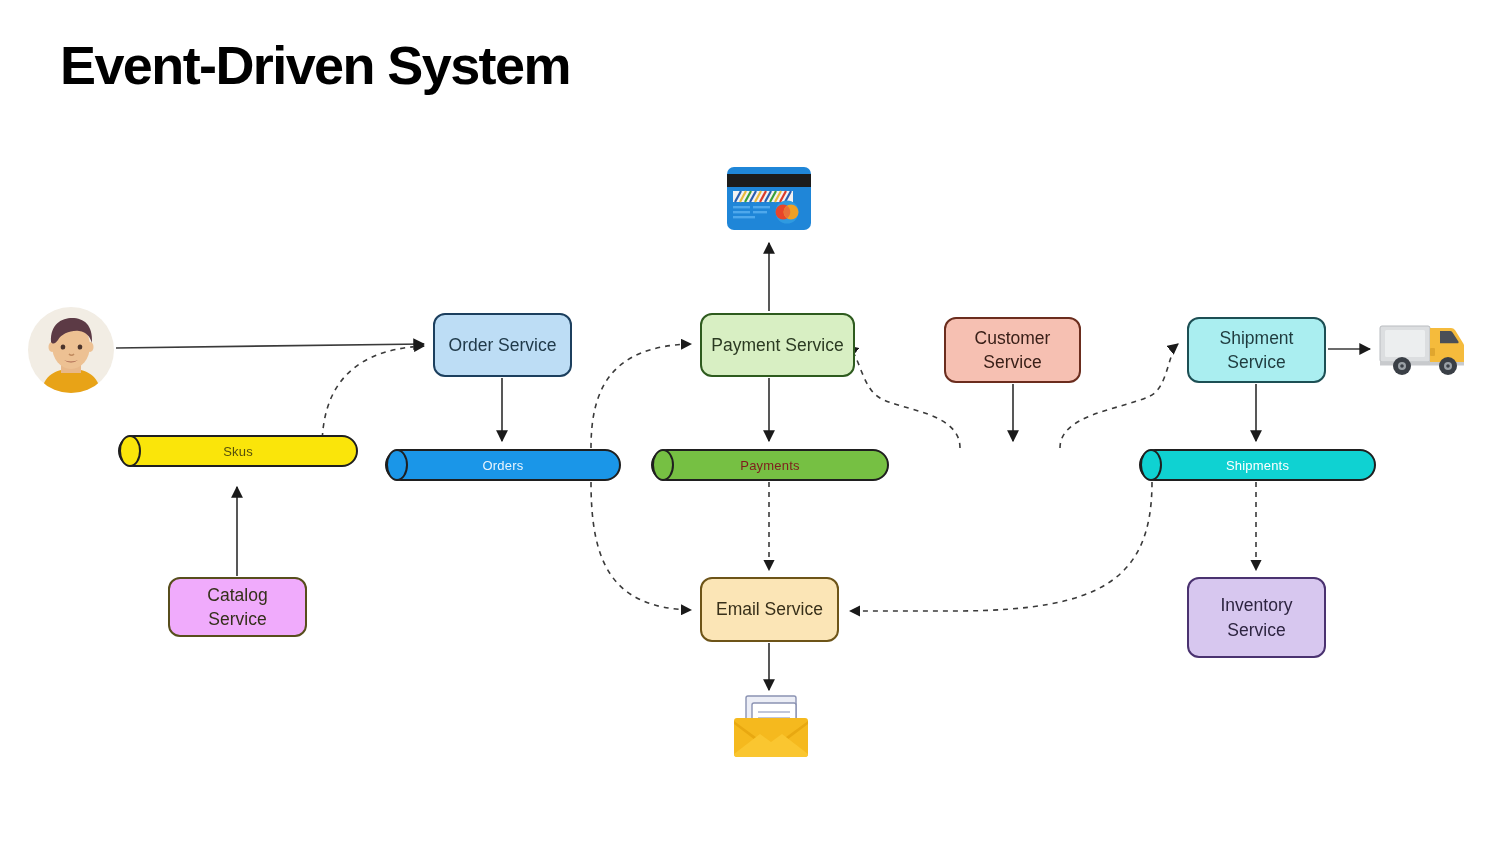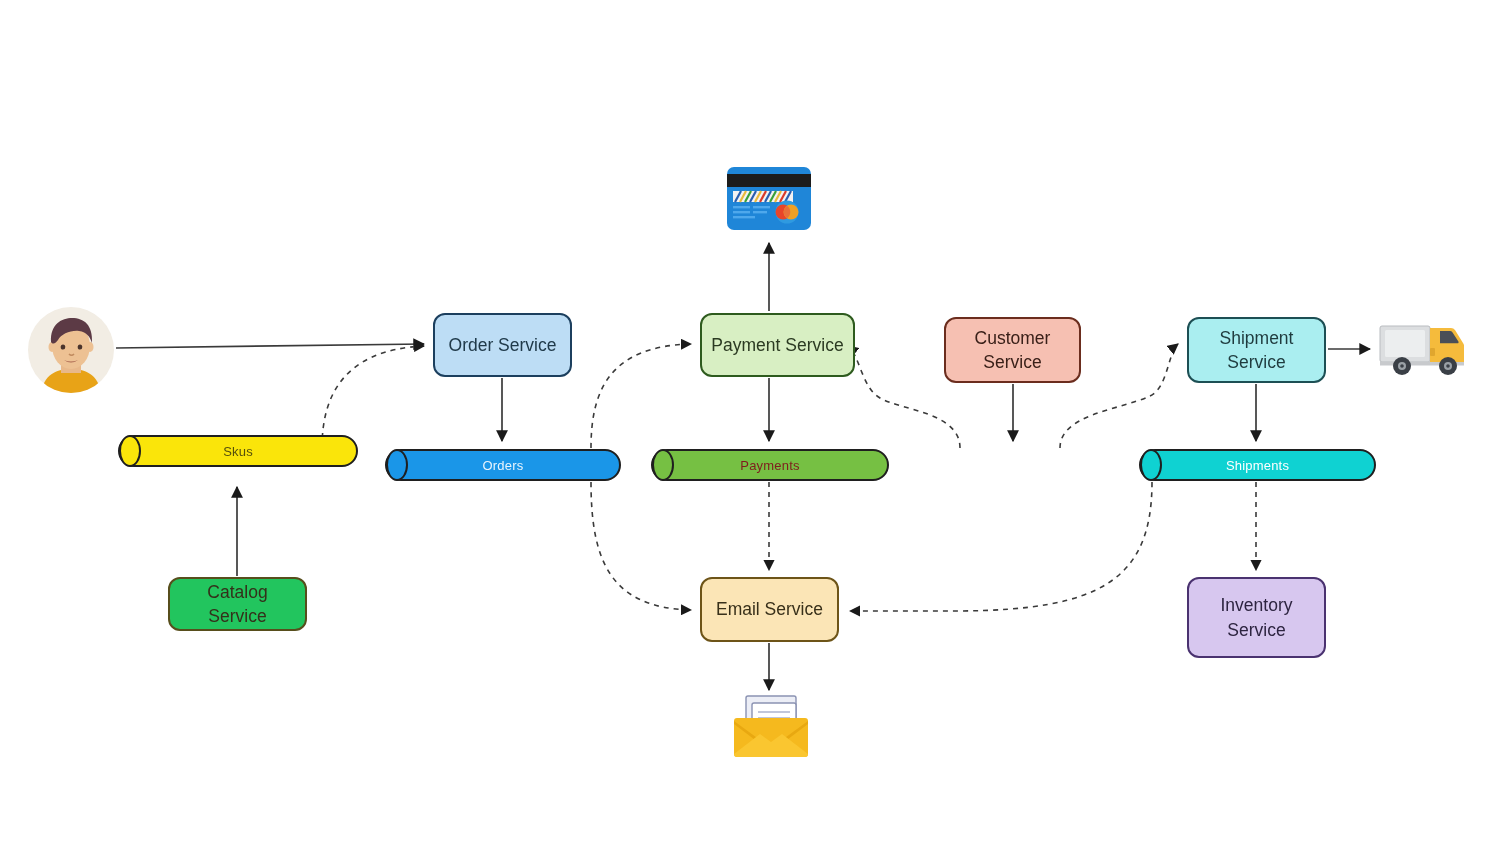--- a/index.html
+++ b/index.html
@@ -127,20 +127,21 @@
     width: 76px;
     height: 74px;
     z-index: 3;
   }
 </style>
 </head>
 <body>
 
 <div id="canvas">
 
+  <div id="page-title">Event-Driven System</div>
 
   <svg id="edges" viewBox="0 0 1500 844" xmlns="http://www.w3.org/2000/svg">
     <defs>
       <marker id="arrow" viewBox="0 0 10 10" refX="9" refY="5" markerWidth="7" markerHeight="7" orient="auto-start-reverse">
         <path d="M 0 0 L 10 5 L 0 10 z" fill="#1a1a1a"></path>
       </marker>
     </defs>
 
     <g fill="none" stroke="#3a3a3a" stroke-width="1.7">
 
@@ -194,21 +195,21 @@
   <div class="service-box" style="left:944px; top:317px; width:137px; height:66px; background:#f6c0b2; border-color:#6b2d1e; color:#3a2019;">
     <span>Customer
 Service</span>
   </div>
 
   <div class="service-box" style="left:1187px; top:317px; width:139px; height:66px; background:#aaeef0; border-color:#1d4f54; color:#1f3b3e;">
     <span>Shipment
 Service</span>
   </div>
 
-  <div class="service-box" style="left:168px; top:577px; width:139px; height:54px; background:#22c55e; border-color:#574e1c; color:#34301a;">
+  <div class="service-box" style="left:168px; top:577px; width:139px; height:60px; background:#f0abfc; border-color:#574e1c; color:#34301a;">
     <span>Catalog
 Service</span>
   </div>
 
   <div class="service-box" style="left:700px; top:577px; width:139px; height:65px; background:#fbe5b6; border-color:#6d5418; color:#38301a;">
     <span>Email Service</span>
   </div>
 
   <div class="service-box" style="left:1187px; top:577px; width:139px; height:81px; background:#d7c7ef; border-color:#4a3270; color:#2d2440;">
     <span>Inventory

